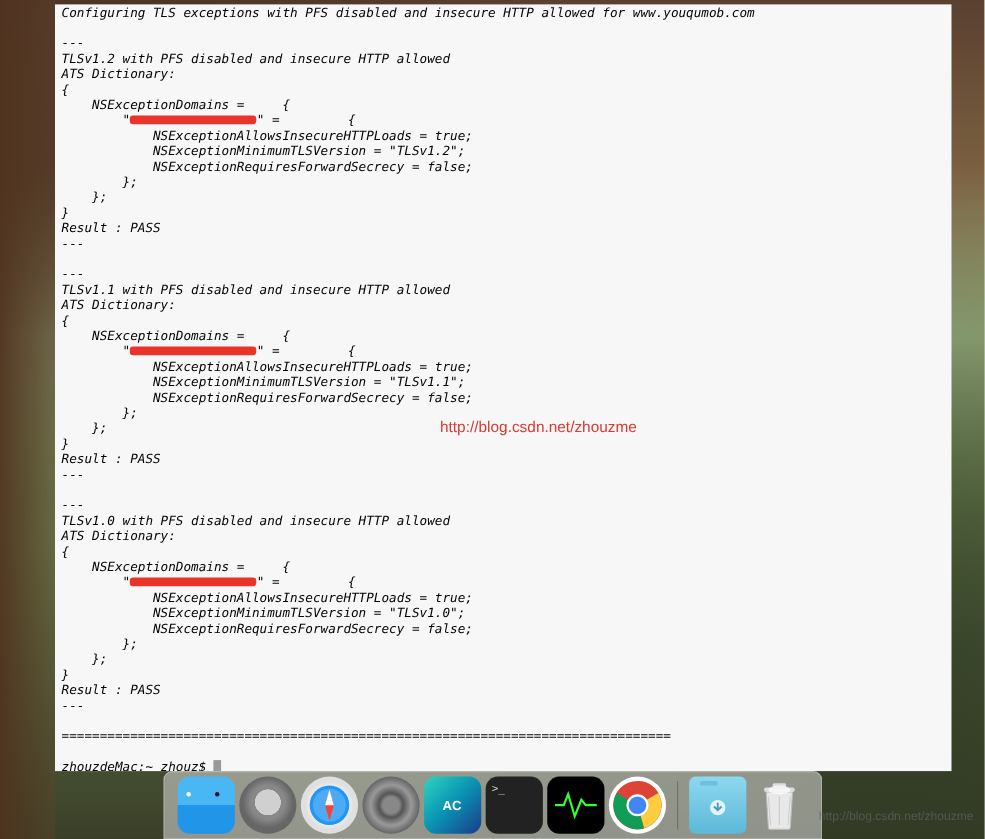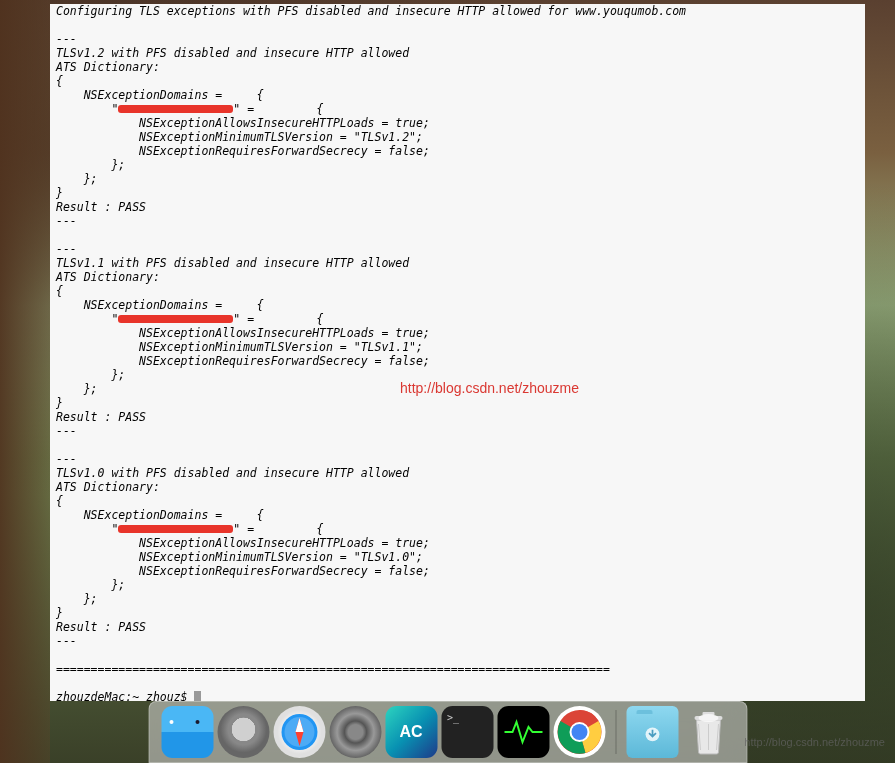--- a/index.html
+++ b/index.html
@@ -116,21 +116,21 @@
       background: rgba(0,0,0,0.25);
       margin: 0 6px;
     }
     .finder { background: linear-gradient(180deg, #4ab7f5 50%, #2196e8 50%); }
     .finder::before { content: ""; position: absolute; left: 8px; top: 14px; width: 4px; height: 4px; background: #fff; border-radius: 50%; }
     .finder::after { content: ""; position: absolute; right: 14px; top: 14px; width: 4px; height: 4px; background: #1a1a2e; border-radius: 50%; }
     .launchpad { background: radial-gradient(circle at 50% 45%, #d0d0d0 30%, #888 31%, #888 40%, #666 60%); border-radius: 50%; }
     .safari { background: radial-gradient(circle, #fff 30%, #e0e0e0 60%); border-radius: 50%; position: relative; }
     .safari svg { width: 40px; height: 40px; }
     .settings { background: radial-gradient(circle, #888 20%, #555 30%, #999 50%, #666 70%); border-radius: 50%; }
-    .appcode { background: linear-gradient(135deg, #2dd4bf, #0891b2, #1e3a8a); color: #fff; font-weight: bold; font-family: Arial; font-size: 16px; }
+    .appcode { background: linear-gradient(135deg, #2dd4bf, #0891b2, #1e3a8a); color: #fff; font-weight: bold; font-family: Arial; font-size: 12px; }
     .terminal-icon { background: #222; color: #ccc; font-size: 10px; padding-top: 6px; padding-left: 6px; align-items: flex-start; justify-content: flex-start; }
     .activity { background: #000; }
     .activity svg { width: 42px; height: 30px; }
     .chrome { background: #fff; border-radius: 50%; position: relative; }
     .chrome svg { width: 48px; height: 48px; }
     .downloads { background: linear-gradient(180deg, #8ed8f0, #5cb8d8); border-radius: 6px; }
     .downloads::before { content: ""; position: absolute; top: 4px; left: 10px; width: 16px; height: 4px; background: #6cc0dd; border-radius: 2px 2px 0 0; }
     .trash { background: transparent; }
     .trash svg { width: 44px; height: 48px; }
   </style>

